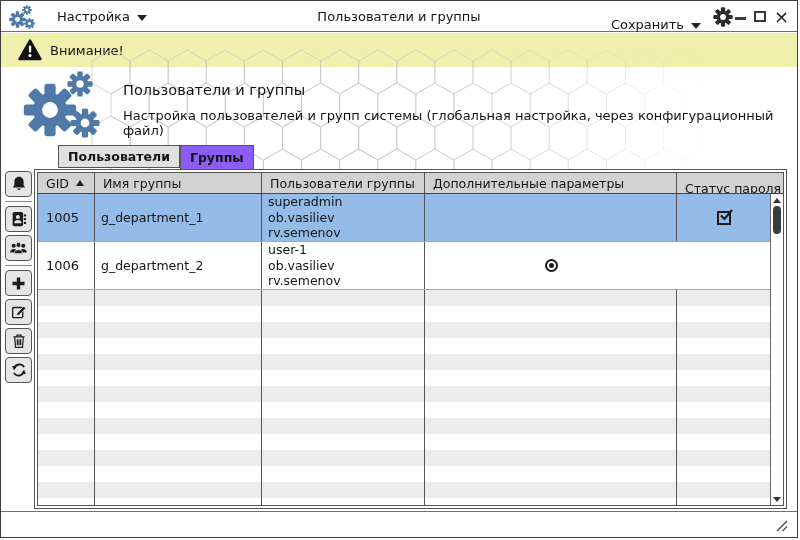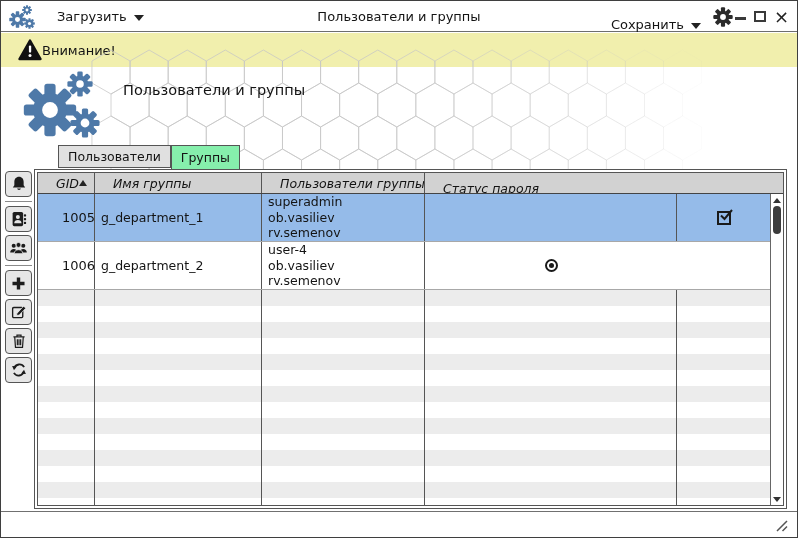--- a/index.html
+++ b/index.html
@@ -24,61 +24,61 @@
     align-items:center; gap:8px; }
   .wc-min { width:11px; height:3px; background:#3a3a3a; margin-top:4px; }
   .wc-max { width:12px; height:11px; position:relative; }
   .wc-max::before { content:""; position:absolute; right:0; top:0; width:8px; height:7px; background:#3a3a3a; }
   .wc-max::after { content:""; position:absolute; left:0; bottom:0; width:8px; height:7px;
     background:#fff; border:2px solid #3a3a3a; }
   .wc-close { font-size:18px; line-height:14px; color:#222; }
 
   
   .warning-bar { position:absolute; top:32px; left:0; right:0; height:34px;
-    background:var(--warning-bg); display:flex; align-items:center; padding-left:17px; }
+    background:var(--warning-bg); display:flex; align-items:center; padding-left:17px; gap:8px; }
   .warning-bar .txt { font-size:13px; }
 
   
   .page-header { position:absolute; top:66px; left:0; right:0; height:78px; background:#fff; }
   .hex-bg { position:absolute; left:110px; top:0; width:620px; height:78px; overflow:visible; }
   .ph-logo { position:absolute; left:22px; top:4px; }
   .ph-title { position:absolute; left:122px; top:15px; font-size:14.5px; }
   .ph-sub { position:absolute; left:122px; top:41px; font-size:13px; }
 
   
   .tabs { position:absolute; top:144px; left:57px; z-index:6; display:flex; align-items:flex-start; }
   .tab { border:1px solid #555; background:#e0e0e0; font-size:12.5px; padding:0 9px;
-    height:23px; display:flex; align-items:center; }
-  .tab.active { background:#86efac; height:24px; border-bottom:none; }
+    height:23px; display:flex; align-items:center;font-weight:bold; }
+  .tab.active { background:#8b5cf6; height:24px; border-bottom:none; }
 
   
   .toolbar { position:absolute; left:3px; top:170px; width:29px; display:flex;
     flex-direction:column; align-items:center; gap:3px; }
   .tb-btn { width:27px; height:26px; background:#e6e6e6; border:1px solid #555;
     border-radius:4px; display:flex; align-items:center; justify-content:center; }
   .tb-sep { width:27px; height:0; border-top:1px solid #8a8a8a; margin:1px 0; }
 
   .table-outer { position:absolute; left:33px; top:168px; width:753px; height:340px;
     border:1px solid #555; background:#fff; }
   .table { position:absolute; inset:2px; border:1px solid #555; overflow:hidden; }
   .cols { display:grid; grid-template-columns:57px 167px 163px 252px minmax(0,1fr); }
   .thead { position:absolute; top:0; left:0; right:0; height:21px;
     background:var(--table-header-bg); border-bottom:1px solid #444; }
-  .th { display:flex; align-items:center; padding:0 18px; font-size:12.5px;
-    border-right:1px solid #555; white-space:nowrap; overflow:hidden;font-style:italic; }
+  .th { display:flex; align-items:center; padding:0 8px; font-size:12.5px;
+    border-right:1px solid #555; white-space:nowrap; overflow:hidden; }
   .th:last-child { border-right:none;margin-top:10px; }
   .sort-asc { width:0; height:0; border-left:4.5px solid transparent;
     border-right:4.5px solid transparent; border-bottom:6px solid #222; margin-left:auto; margin-right:2px; }
   .tbody { position:absolute; top:21px; left:0; right:13px; bottom:0; display:flex; flex-direction:column; }
   .trow { height:48px; border-bottom:1px solid #a8a8a8; }
   .trow.selected { background:var(--selected-row); }
   .td { border-right:1px solid #555; font-size:12.5px; padding:0 6px;
     display:flex; align-items:center; overflow:hidden; }
   .td:last-child { border-right:none; justify-content:center; }
-  .td.gid { font-size:13px; padding-left:24px; }
+  .td.gid { font-size:13px; padding-left:8px; }
   .td.users { flex-direction:column; align-items:flex-start; justify-content:center; line-height:15.4px; }
   .stripes { flex:1; position:relative;
     background:repeating-linear-gradient(180deg, var(--stripe) 0 16px, #ffffff 16px 32px); }
   .stripe-cols { position:absolute; inset:0; }
   .stripe-cols .sc { border-right:1px solid #555; height:100%; }
   .stripe-cols .sc:last-child { border-right:none; }
 
   
   .vscroll { position:absolute; top:21px; right:0; bottom:0; width:13px; background:#fff;
     border-left:1px solid #666; }
@@ -122,21 +122,21 @@
 
 <div class="window">
 
   <div class="titlebar">
     <svg class="app-logo" width="28" height="27" viewBox="0 0 28 27" fill="#4e79a8">
       <use href="#gearsym" x="0" y="7" width="17" height="17"></use>
       <use href="#gearsym" x="13" y="1" width="10" height="10"></use>
       <use href="#gearsym" x="15" y="14" width="11" height="11"></use>
     </svg>
     <div class="menu-btn menu-load">
-      <span>Загрузить</span>
+      <span>Настройка</span>
       <span class="caret-down"></span>
     </div>
     <div class="win-title">Пользователи и группы</div>
     <div class="menu-btn menu-save">
       <span>Сохранить</span>
       <span class="caret-down"></span>
     </div>
     <svg class="gear-btn" width="20" height="20" viewBox="0 0 20 20" fill="#2b2b2b">
       <use href="#gearsym" x="0" y="0" width="20" height="20"></use>
     </svg>
@@ -220,20 +220,21 @@
         <polygon points="476.31397208144125,82 495.3665309646989,93 495.3665309646989,115 476.31397208144125,126 457.2614131981836,115 457.2614131981836,93" fill="none" stroke="#c6c6c6" stroke-opacity="0.28"></polygon>
         <polygon points="514.4190898479566,82 533.4716487312143,93 533.4716487312143,115 514.4190898479566,126 495.36653096469894,115 495.36653096469894,93" fill="none" stroke="#c6c6c6" stroke-opacity="0.19"></polygon>
         <polygon points="552.5242076144718,82 571.5767664977295,93 571.5767664977295,115 552.5242076144718,126 533.4716487312141,115 533.4716487312141,93" fill="none" stroke="#c6c6c6" stroke-opacity="0.09"></polygon>
       </svg>
     <svg class="ph-logo" width="90" height="72" viewBox="0 0 90 72" fill="#4e79a8">
       <use href="#gearsym" x="0" y="12" width="54" height="54"></use>
       <use href="#gearsym" x="44" y="0" width="26" height="26"></use>
       <use href="#gearsym" x="47" y="37" width="30" height="30"></use>
     </svg>
     <div class="ph-title">Пользователи и группы</div>
+    <div class="ph-sub">Настройка пользователей и групп системы (глобальная настройка, через конфигурационный файл)</div>
   </div>
 
   <div class="tabs">
     <div class="tab">Пользователи</div>
     <div class="tab active">Группы</div>
   </div>
 
   <div class="toolbar">
     <div class="tb-btn">
       <svg width="18" height="18" viewBox="0 0 24 24" fill="#1c1c1c">
@@ -295,20 +296,21 @@
   <div class="table-outer">
     <div class="table">
 
       <div class="thead cols">
         <div class="th">
           <span>GID</span>
           <span class="sort-asc"></span>
         </div>
         <div class="th">Имя группы</div>
         <div class="th">Пользователи группы</div>
+        <div class="th">Дополнительные параметры</div>
         <div class="th">Статус пароля</div>
       </div>
 
       <div class="tbody">
 
         <div class="trow selected cols">
           <div class="td gid">1005</div>
           <div class="td">g_department_1</div>
           <div class="td users">
             <span>superadmin</span>
@@ -322,21 +324,21 @@
                 <polyline points="2,6.5 5.5,10 13,1" fill="none" stroke="#1a1a1a" stroke-width="2"></polyline>
               </svg>
             </span>
           </div>
         </div>
 
         <div class="trow cols">
           <div class="td gid">1006</div>
           <div class="td">g_department_2</div>
           <div class="td users">
-            <span>user-4</span>
+            <span>user-1</span>
             <span>ob.vasiliev</span>
             <span>rv.semenov</span>
           </div>
           <div class="td">
             <span class="radio">
                 <span class="dot"></span>
               </span>
           </div>
         </div>
 

